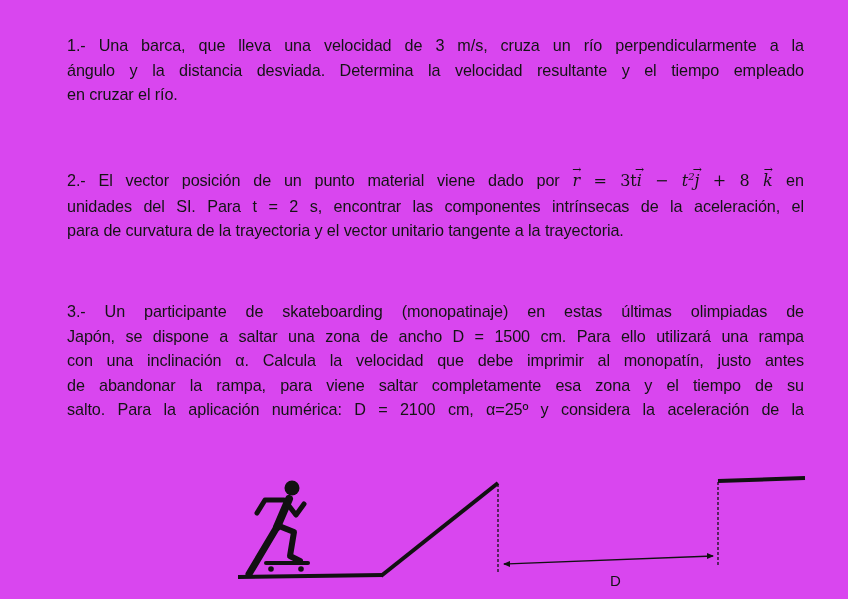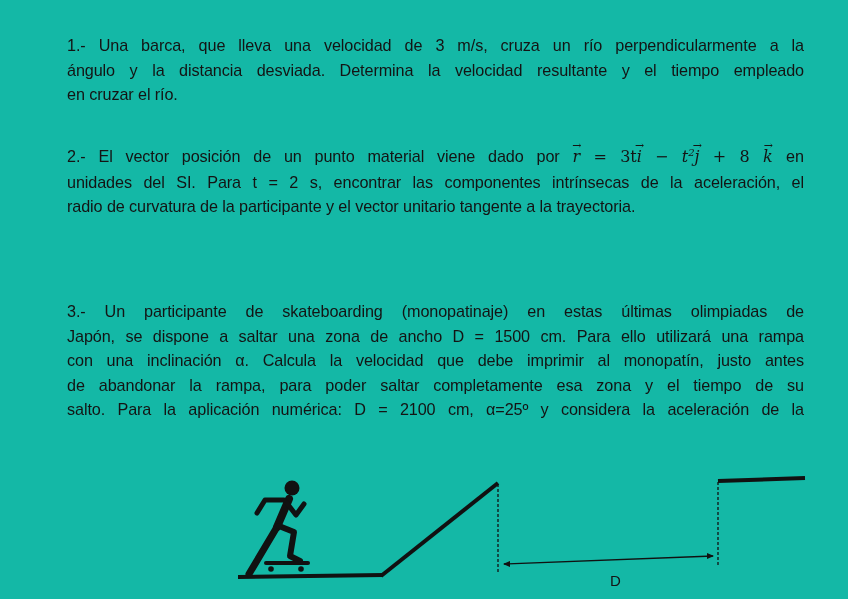--- a/index.html
+++ b/index.html
@@ -12,42 +12,42 @@
       height: 599px;
       position: relative;
       overflow: hidden;
       font-family: "Liberation Sans", "DejaVu Sans", sans-serif;
       color: #141414;
     }
     .page {
       position: absolute;
       left: 0; top: 0;
       width: 848px; height: 599px;
-      background: #14b8a6;
+      background: #d946ef;
     }
     .problem {
       position: absolute;
       left: 67px;
       width: 737px;
       font-size: 16.2px;
       line-height: 24.5px;
       text-align: justify;
       letter-spacing: -0.1px;
     }
     .line {
       display: block;
       white-space: nowrap;
       text-align: justify;
       text-align-last: justify;
     }
     .line.last {
       text-align-last: left;
     }
     #p1 { top: 33px; }
-    #p2 { top: 144px; }
+    #p2 { top: 168px; }
     #p3 { top: 299px; }
     .math {
       font-family: "DejaVu Serif", "Liberation Serif", serif;
       font-style: italic;
       font-size: 16px;
     }
     .vec {
       position: relative;
       display: inline-block;
     }
@@ -98,28 +98,28 @@
         </span>
         <span style="font-style:normal">−</span>
         <span>t</span><sup>2</sup><span class="vec">j</span>
         <span style="font-style:normal">+</span>
         <span style="font-style:normal">8</span>
         <span class="vec">k</span>
       </span>
       <span>en</span>
     </span>
     <span class="line">unidades del SI. Para t = 2 s, encontrar las componentes intrínsecas de la aceleración, el</span>
-    <span class="line last">radio de curvatura de la participante y el vector unitario tangente a la trayectoria.</span>
+    <span class="line last">para de curvatura de la trayectoria y el vector unitario tangente a la trayectoria.</span>
   </div>
 
   <div class="problem" id="p3">
     <span class="line">3.- Un participante de skateboarding (monopatinaje) en estas últimas olimpiadas de</span>
     <span class="line">Japón, se dispone a saltar una zona de ancho D = 1500 cm. Para ello utilizará una rampa</span>
     <span class="line">con una inclinación α. Calcula la velocidad que debe imprimir al monopatín, justo antes</span>
-    <span class="line">de abandonar la rampa, para poder saltar completamente esa zona y el tiempo de su</span>
+    <span class="line">de abandonar la rampa, para viene saltar completamente esa zona y el tiempo de su</span>
     <span class="line">salto. Para la aplicación numérica:  D = 2100 cm, α=25º y considera la aceleración de la</span>
   </div>
 
   <svg class="diagram" viewBox="230 470 610 129" width="610" height="129">
 
     <line x1="238" y1="577" x2="383" y2="575" stroke="#111" stroke-width="4"></line>
 
     <line x1="381" y1="576" x2="498" y2="483" stroke="#111" stroke-width="4"></line>
 
     <line x1="498" y1="484" x2="498" y2="573" stroke="#111" stroke-width="1.3" stroke-dasharray="3,2"></line>

